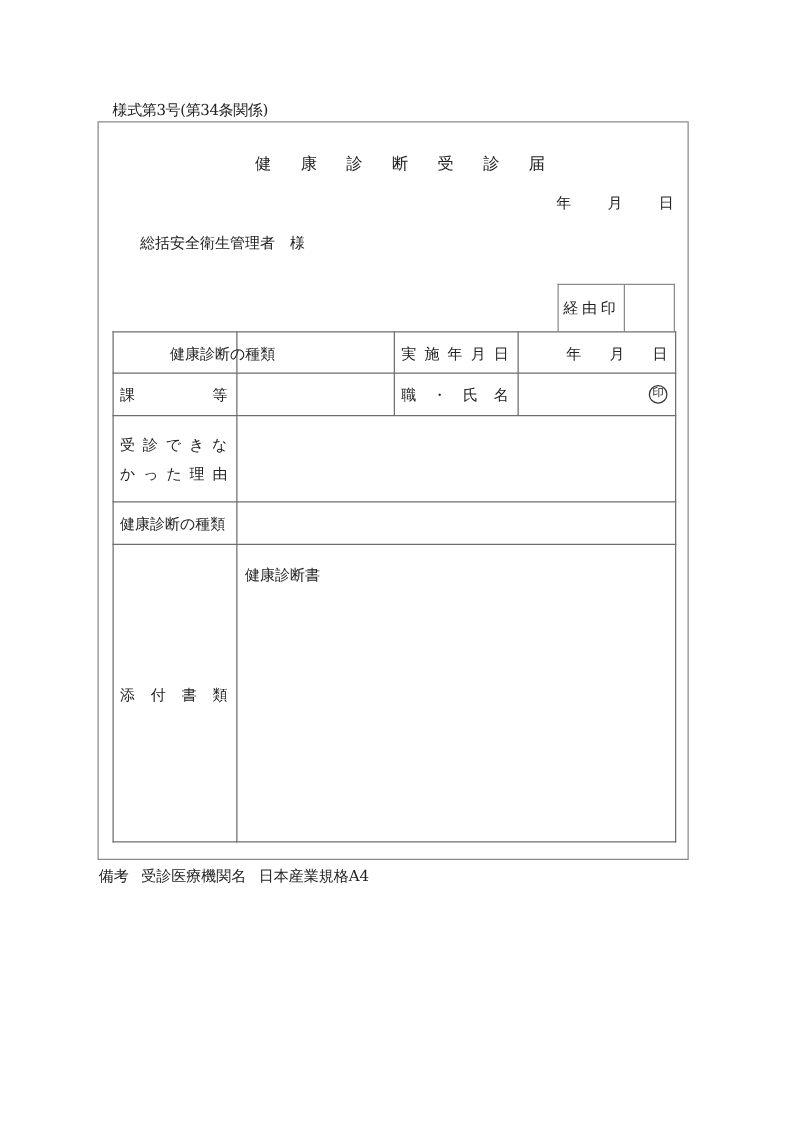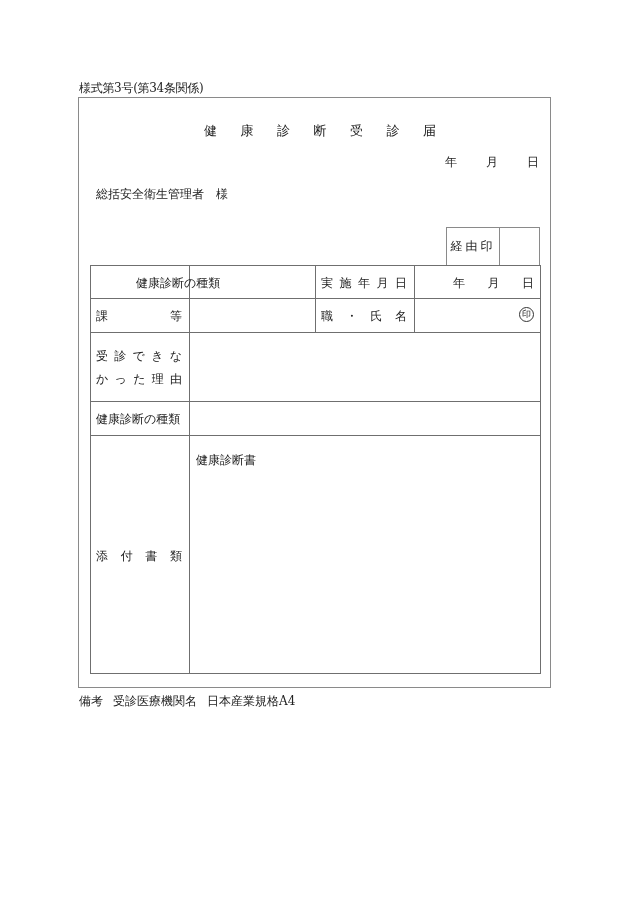--- a/index.html
+++ b/index.html
@@ -3,35 +3,35 @@
   <meta charset="utf-8">
   <style>
     html, body { margin: 0; padding: 0; background: #ffffff; }
     body {
       width: 630px; height: 903px; position: relative; overflow: hidden;
       font-family: "DejaVu Serif", "Liberation Serif", serif;
       color: #222;
     }
     .abs { position: absolute; }
     .form-label {
-      left: 79px; top: 80px; font-size: 12px; letter-spacing: -0.3px; white-space: nowrap;
+      left: 90px; top: 80px; font-size: 12px; letter-spacing: -0.3px; white-space: nowrap;
     }
     .outer-box {
       left: 78px; top: 97px; width: 473px; height: 591px;
       border: 1.5px solid #8a8a8a; box-sizing: border-box;
     }
     .title {
       left: 190px; top: 122px; width: 260px; font-size: 13px;
       display: flex; justify-content: space-between; padding: 0 14px; box-sizing: border-box;
     }
     .date-top {
       left: 445px; top: 154px; width: 94px; font-size: 12px;
       display: flex; justify-content: space-between;
     }
-    .addressee { left: 96px; top: 186px; font-size: 12px; white-space: nowrap; }
+    .addressee { left: 112px; top: 186px; font-size: 12px; white-space: nowrap; }
     .stamp-box {
       left: 446px; top: 227px; width: 94px; height: 38px;
       border: 1.5px solid #8a8a8a; border-bottom: none; box-sizing: border-box;
       display: flex;
       justify-content: flex-end;
     }
     .stamp-label {
       width: 52px; border-right: 1.5px solid #8a8a8a; font-size: 12px;
       display: flex; align-items: center; justify-content: center; letter-spacing: 3px;
     }

